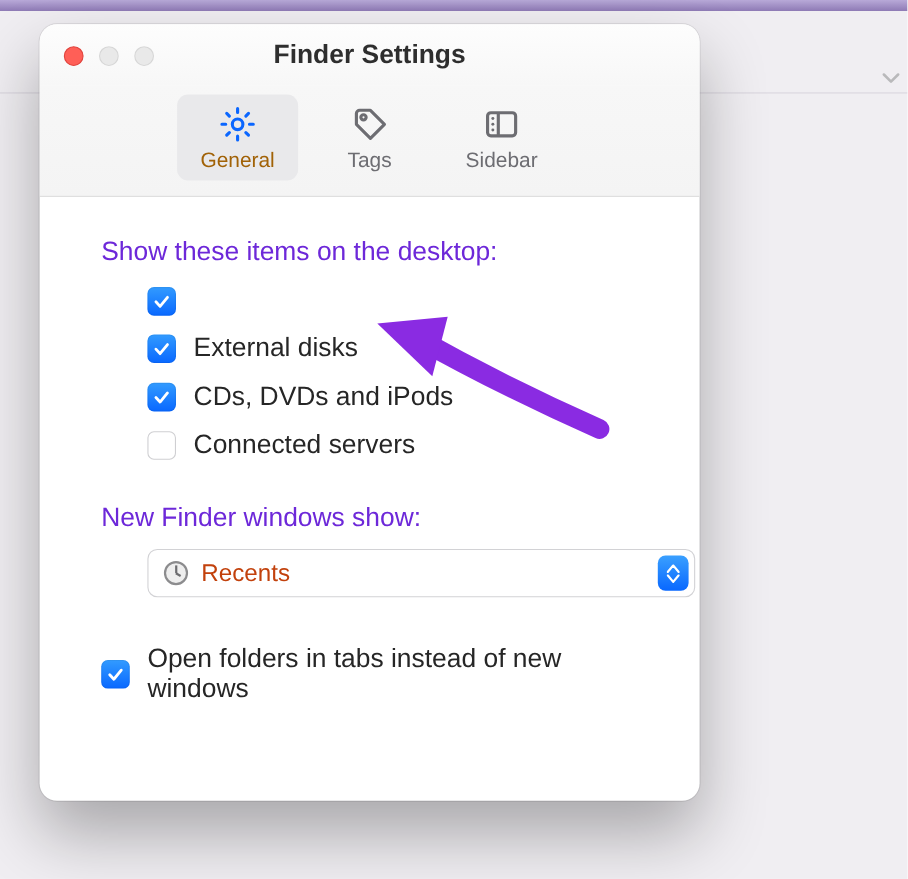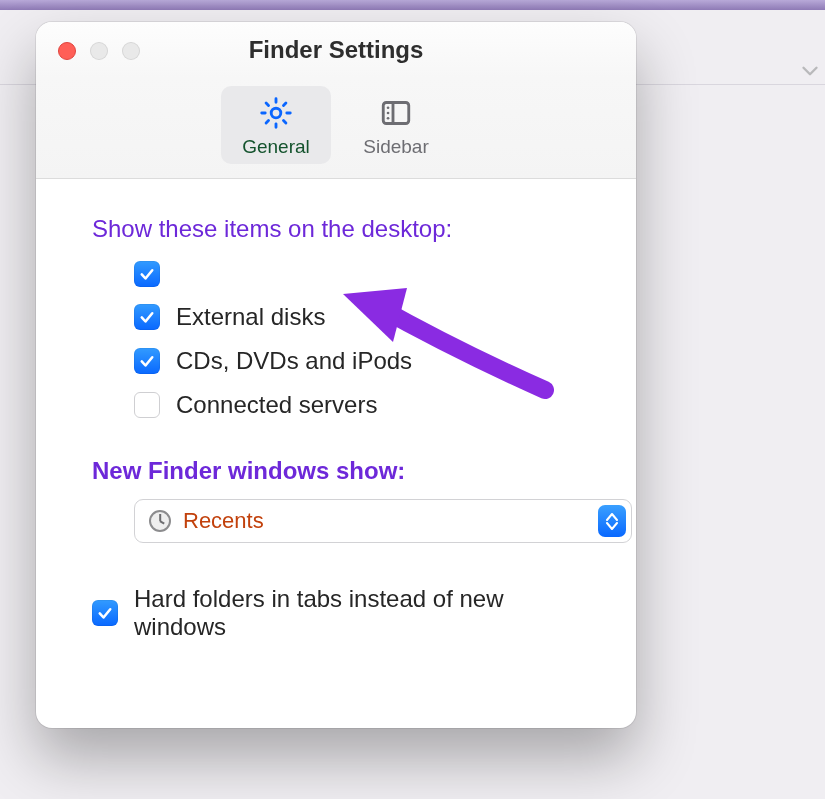--- a/index.html
+++ b/index.html
@@ -84,21 +84,21 @@
     align-items: center;
     justify-content: flex-start;
     width: 110px;
     padding: 8px 6px 6px;
     border-radius: 10px;
     color: #6d6d72;
     cursor: default;
   }
   .tab.selected {
     background: #e9e9eb;
-    color: #14532d;
+    color: #a16207;
   }
   .tab .icon { height: 38px; display:flex; align-items:center; justify-content:center; }
   .tab .label { font-size: 19px; margin-top: 4px; }
   .content {
     padding: 36px 56px 20px 56px;
     font-size: 24px;
     color: #262626;
   }
   .section-label { margin: 0 0 18px 0; font-size: 24px; color: #6d28d9; }
   .checkrow {
@@ -115,21 +115,21 @@
   }
   .cbx.checked {
     background: linear-gradient(#329bff,#0968ff);
     box-shadow: inset 0 0 0 1px rgba(0,0,0,0.05);
   }
   .cbx.unchecked {
     background: #fff;
     border: 1.5px solid #cfcfd2;
   }
   .cbx svg { stroke: #fff; }
-  .section2-label { margin: 38px 0 14px 0; font-weight: bold; }
+  .section2-label { margin: 38px 0 14px 0; }
   .popup {
     margin-left: 42px;
     width: 498px;
     height: 44px;
     border: 1px solid #d2d2d5;
     border-radius: 9px;
     display: flex;
     align-items: center;
     padding: 0 6px 0 14px;
     gap: 12px;
@@ -196,20 +196,29 @@
 
   <div class="toolbar">
     <div class="tab selected">
       <span class="icon">
         <svg width="36" height="36" viewBox="0 0 24 24" fill="none" stroke="#0a66ff" stroke-width="1.9">
           <circle cx="12" cy="12" r="3.2"></circle>
           <path d="M12 2.5v2.3M12 19.2v2.3M21.5 12h-2.3M4.8 12H2.5M18.6 5.4l-1.6 1.6M7 17l-1.6 1.6M18.6 18.6 17 17M7 7 5.4 5.4" stroke-linecap="round"></path>
         </svg>
       </span>
       <span class="label">General</span>
+    </div>
+    <div class="tab">
+      <span class="icon">
+        <svg width="36" height="36" viewBox="0 0 24 24" fill="none" stroke="#6d6d72" stroke-width="1.9" stroke-linejoin="round">
+          <path d="M12.5 3.5 21 12l-8.5 8.5L4 12V5.5A2 2 0 0 1 6 3.5z"></path>
+          <circle cx="8.3" cy="7.8" r="1.6"></circle>
+        </svg>
+      </span>
+      <span class="label">Tags</span>
     </div>
     <div class="tab">
       <span class="icon">
         <svg width="36" height="36" viewBox="0 0 24 24" fill="none" stroke="#6d6d72" stroke-width="1.9">
           <rect x="3.5" y="5" width="17" height="14" rx="2"></rect>
           <line x1="10" y1="5" x2="10" y2="19"></line>
           <circle cx="6.7" cy="8.5" r="0.9" fill="#6d6d72" stroke="none"></circle>
           <circle cx="6.7" cy="12" r="0.9" fill="#6d6d72" stroke="none"></circle>
           <circle cx="6.7" cy="15.5" r="0.9" fill="#6d6d72" stroke="none"></circle>
         </svg>
@@ -264,21 +273,21 @@
           </svg>
       </span>
     </div>
 
     <div class="row-last">
       <span class="cbx checked">
         <svg width="18" height="18" viewBox="0 0 24 24" fill="none">
             <path d="M5 12.5 10 18 19 7" stroke-width="3.4" stroke-linecap="round" stroke-linejoin="round"></path>
           </svg>
       </span>
-      <span>Hard folders in tabs instead of new windows</span>
+      <span>Open folders in tabs instead of new windows</span>
     </div>
 
   </div>
 </div>
 
 <svg class="annot-arrow" width="230" height="150" viewBox="0 0 230 150">
   <defs>
     <linearGradient id="g" x1="0" y1="0" x2="1" y2="0">
       <stop offset="0" stop-color="#8a2be2"></stop>
         <stop offset="1" stop-color="#8a2be2"></stop>

